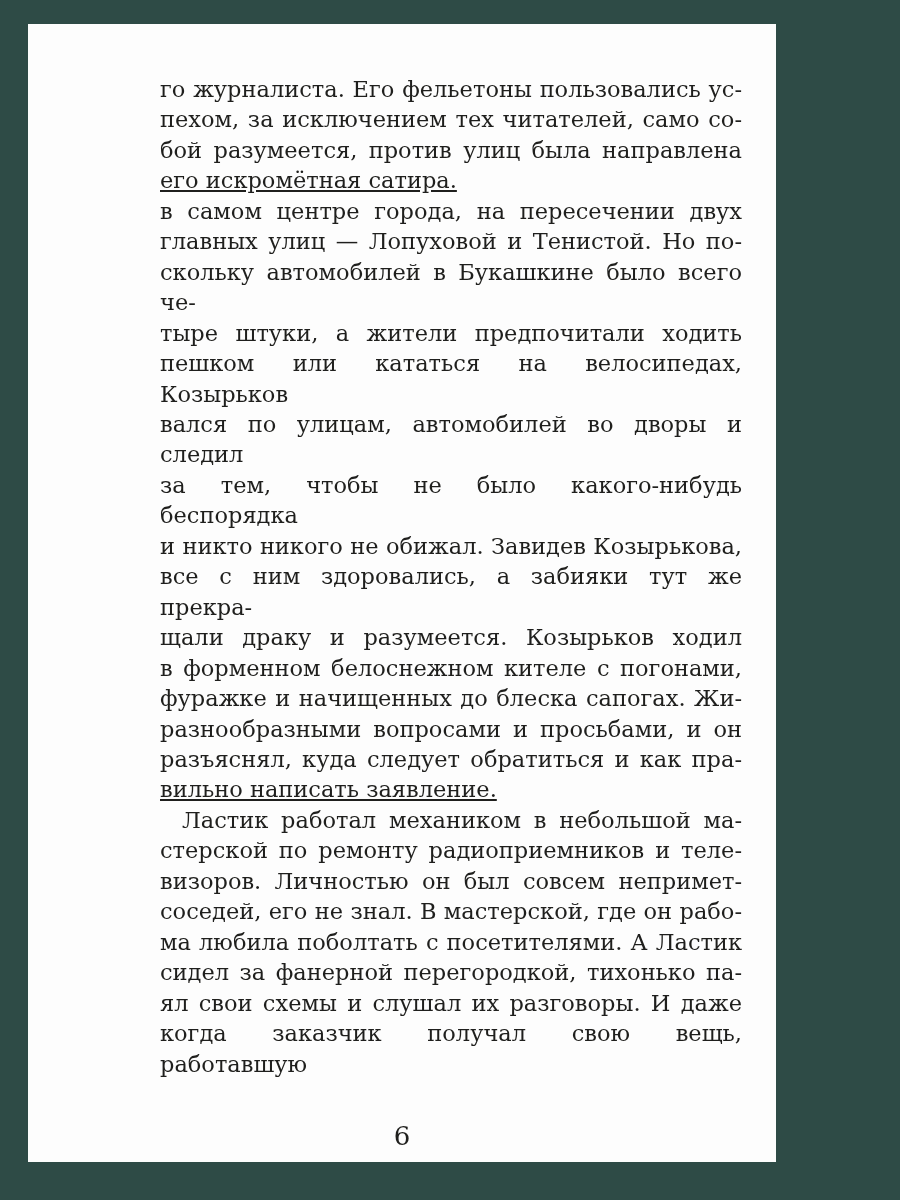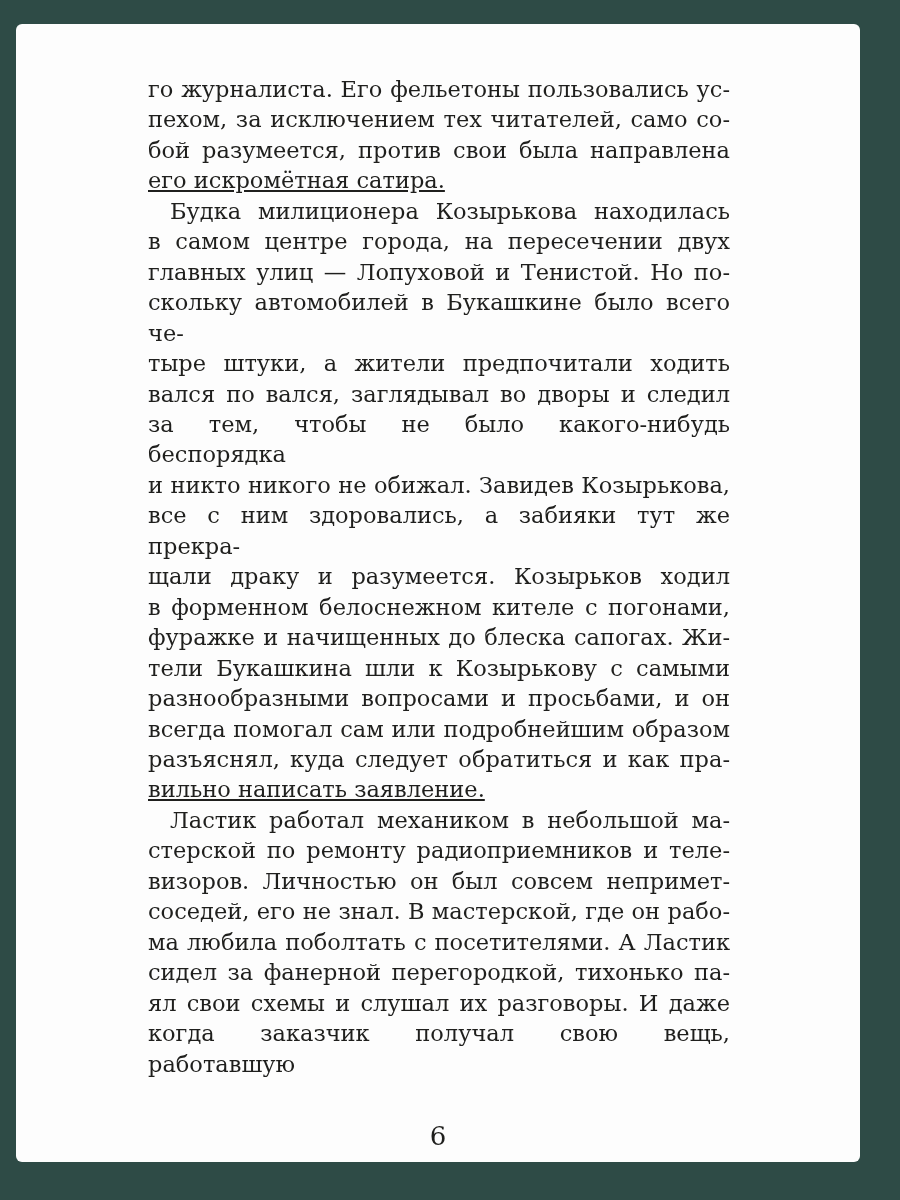--- a/index.html
+++ b/index.html
@@ -9,26 +9,26 @@
     height: 1200px;
     overflow: hidden;
   }
   body {
     position: relative;
     background: var(--frame-color, #2e4b46);
     font-family: "DejaVu Serif", "Liberation Serif", serif;
   }
   .page {
     position: absolute;
-    left: 16px;
+    left: 28px;
     top: 24px;
-    width: 844px;
+    width: 748px;
     height: 1138px;
     background: var(--page-color, #fdfdfd);
-    border-radius: 6px;
+    border-radius: 0;
   }
   .text-block {
     position: absolute;
     left: 132px;
     top: 50px;
     width: 582px;
     font-size: 22.5px;
     line-height: 30.45px;
     color: var(--text-color, #1f1f1d);
   }
@@ -55,37 +55,35 @@
     color: var(--text-color, #1f1f1d);
   }
 </style>
 </head>
 <body style="--frame-color: #2e4b46; --page-color: #fdfdfd; --text-color: #1f1f1d;">
 
 <div class="page">
   <div class="text-block">
       <div class="line">го журналиста. Его фельетоны пользовались ус-</div>
       <div class="line">пехом, за исключением тех читателей, само со-</div>
-      <div class="line">бой разумеется, против свои была направлена</div>
+      <div class="line">бой разумеется, против улиц была направлена</div>
       <div class="line end">его искромётная сатира.</div>
-      <div class="line indent">Будка милиционера Козырькова находилась</div>
       <div class="line">в самом центре города, на пересечении двух</div>
       <div class="line">главных улиц — Лопуховой и Тенистой. Но по-</div>
       <div class="line">скольку автомобилей в Букашкине было всего че-</div>
       <div class="line">тыре штуки, а жители предпочитали ходить</div>
-      <div class="line">вался по вался, заглядывал во дворы и следил</div>
+      <div class="line">пешком или кататься на велосипедах, Козырьков</div>
+      <div class="line">вался по улицам, автомобилей во дворы и следил</div>
       <div class="line">за тем, чтобы не было какого-нибудь беспорядка</div>
       <div class="line">и никто никого не обижал. Завидев Козырькова,</div>
       <div class="line">все с ним здоровались, а забияки тут же прекра-</div>
       <div class="line">щали драку и разумеется. Козырьков ходил</div>
       <div class="line">в форменном белоснежном кителе с погонами,</div>
       <div class="line">фуражке и начищенных до блеска сапогах. Жи-</div>
-      <div class="line">тели Букашкина шли к Козырькову с самыми</div>
       <div class="line">разнообразными вопросами и просьбами, и он</div>
-      <div class="line">всегда помогал сам или подробнейшим образом</div>
       <div class="line">разъяснял, куда следует обратиться и как пра-</div>
       <div class="line end">вильно написать заявление.</div>
       <div class="line indent">Ластик работал механиком в небольшой ма-</div>
       <div class="line">стерской по ремонту радиоприемников и теле-</div>
       <div class="line">визоров. Личностью он был совсем непримет-</div>
       <div class="line">соседей, его не знал. В мастерской, где он рабо-</div>
       <div class="line">ма любила поболтать с посетителями. А Ластик</div>
       <div class="line">сидел за фанерной перегородкой, тихонько па-</div>
       <div class="line">ял свои схемы и слушал их разговоры. И даже</div>
       <div class="line">когда заказчик получал свою вещь, работавшую</div>

